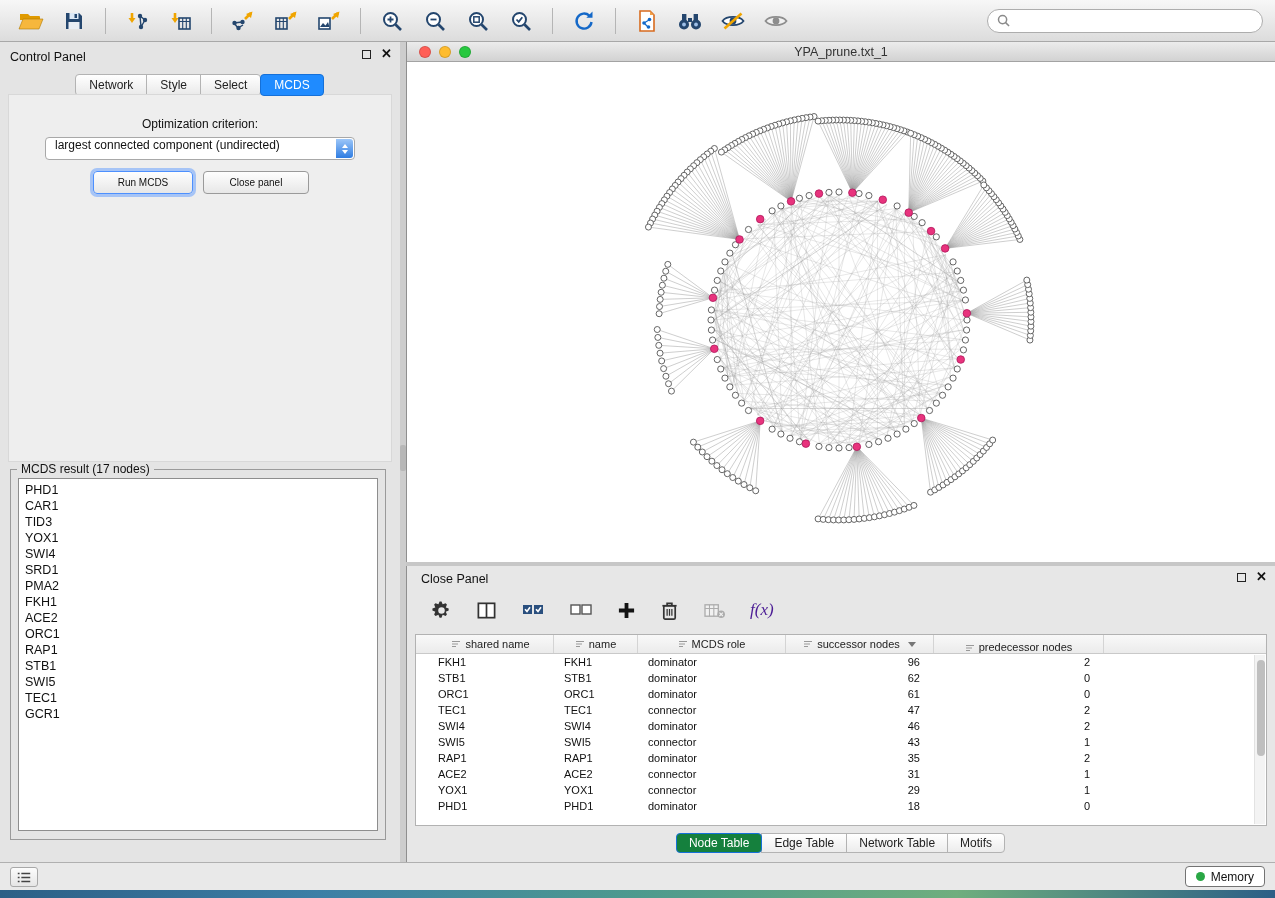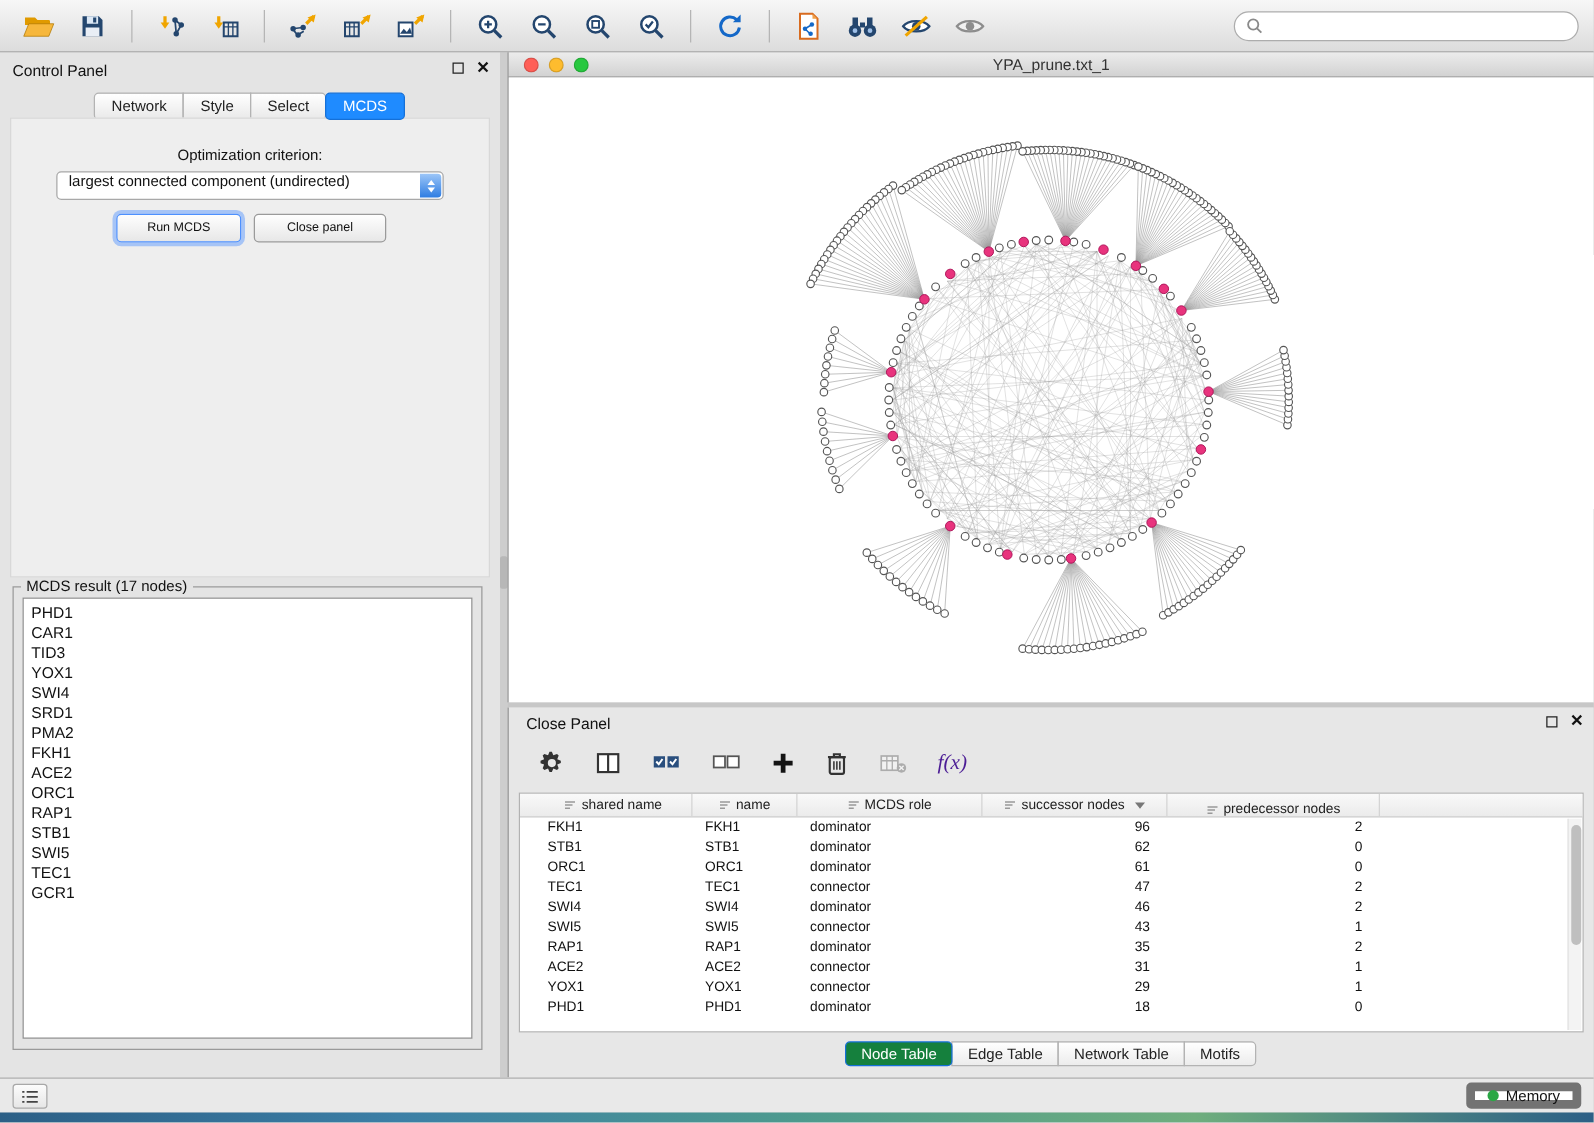--- a/index.html
+++ b/index.html
@@ -118,21 +118,21 @@
 
   .bottom-tabs { position:absolute; bottom:9px; left:0; right:0; display:flex; justify-content:center; }
   .btab { padding:2px 12px; font-size:12px; color:#222; background:linear-gradient(#ffffff,#ececec); border:1px solid #b3b3b3; margin-left:-1px; }
   .btab.first { border-radius:4px 0 0 4px; }
   .btab.lastb { border-radius:0 4px 4px 0; }
   .btab.active { background:#15803d; color:#fff; border-color:#1570d8; border-radius:4px; z-index:2; position:relative; }
 
   
   #status-bar { position:absolute; left:0; top:862px; width:1275px; height:28px; background:#e9e9e9; border-top:1px solid #b0b0b0; }
   .menu-btn { position:absolute; left:10px; top:4px; width:28px; height:20px; border:1px solid #a8a8a8; border-radius:3px; background:linear-gradient(#fcfcfc,#e6e6e6); display:flex; align-items:center; justify-content:center; }
-  .memory-btn { position:absolute; right:10px; top:3px; height:21px; padding:0 10px; border:7px solid #737373; border-radius:4px; background:#fff; display:flex; align-items:center; gap:6px; font-size:12px; }
+  .memory-btn { position:absolute; right:10px; top:3px; height:21px; padding:0 10px; border:1px solid #737373; border-radius:4px; background:#fff; display:flex; align-items:center; gap:6px; font-size:12px; }
   .mem-dot { width:9px; height:9px; border-radius:50%; background:#2aa745; }
 
   #wallpaper { position:absolute; left:0; top:890px; width:1275px; height:8px;
     background:linear-gradient(90deg,#2c5f86,#3c7fa6,#4d9a8e,#6fae7e,#2c5f86); }
 </style>
 </head>
 <body>
 
 <div id="toolbar">
   <div class="tbtn">

